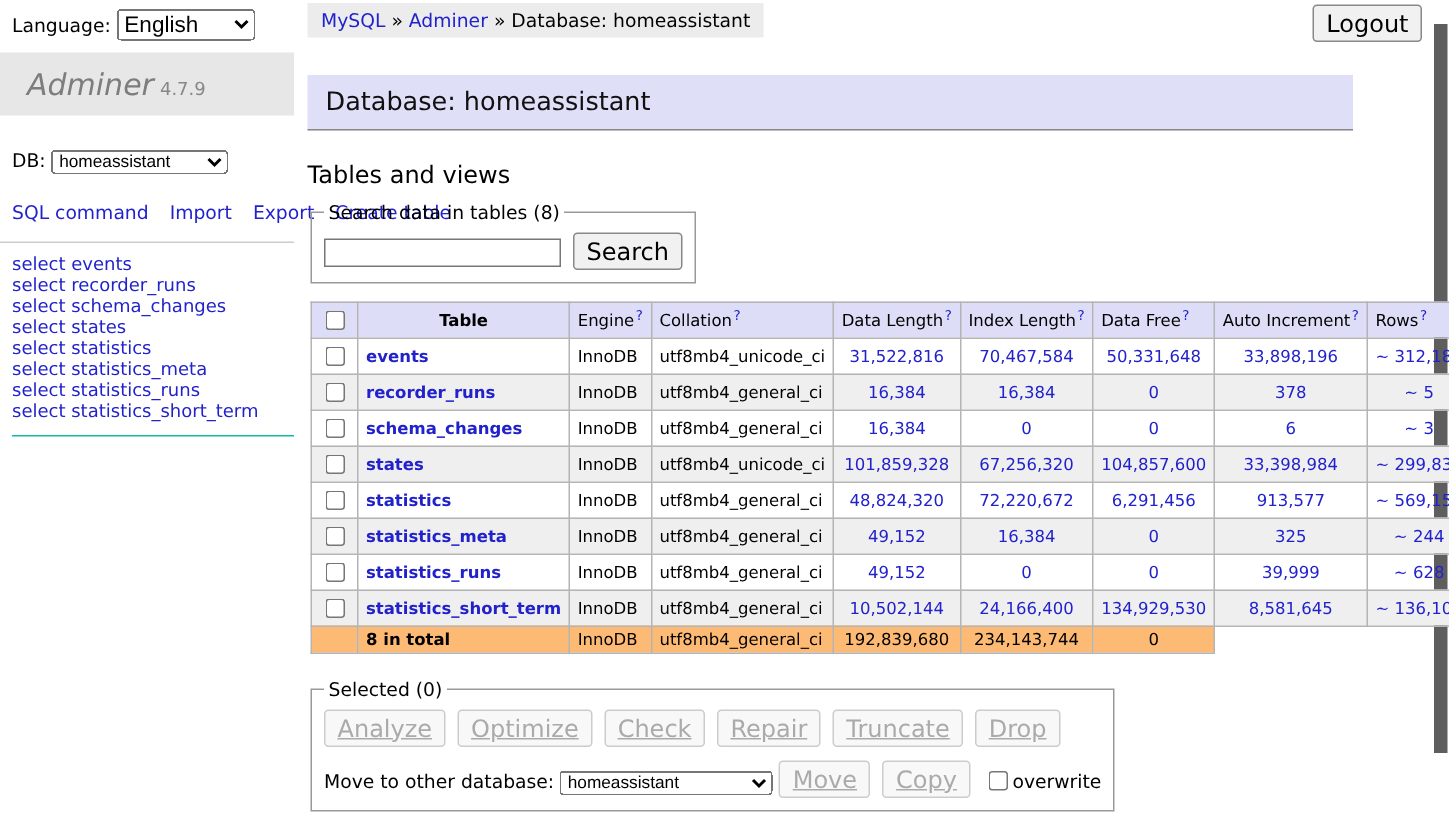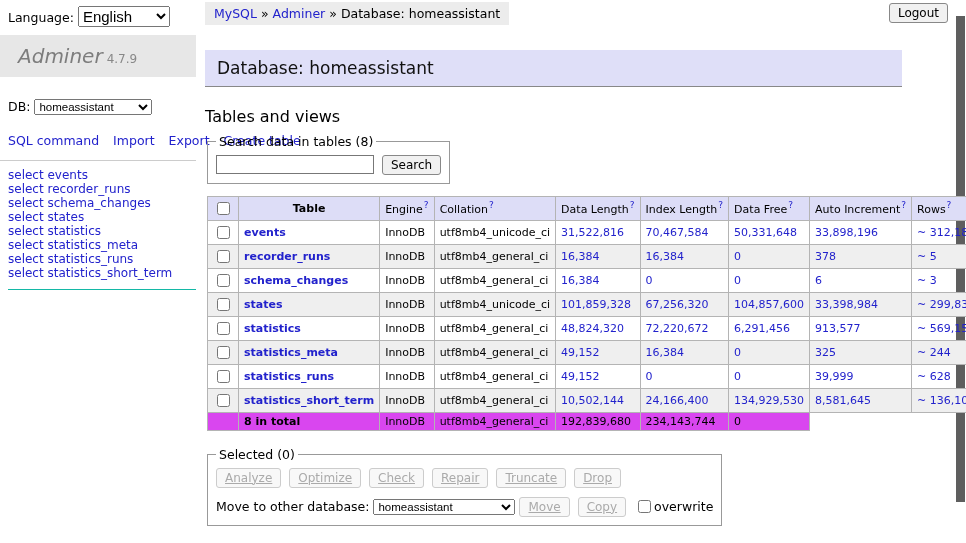--- a/index.html
+++ b/index.html
@@ -27,21 +27,21 @@
   .side-links a { margin-right:14px; white-space:nowrap; }
   .side-sep { border:none; border-top:1px solid #ccc; margin:10px 0 8px 0; }
   .tables-list { margin:0 0 0 8px; padding-bottom:8px; border-bottom:1px solid #14b8a6;
                  font-size:12px; line-height:1.08; }
   .tables-list .trow { margin:0 0 1px 0; white-space:nowrap; }
 
   
   #logout-wrap { position:absolute; right:18px; top:3px; }
   button {
     font-family:"DejaVu Sans","Liberation Sans",sans-serif;
-    font-size:12px; background:#f1f1f1; border:1px solid #888;
+    font-size:16px; background:#f1f1f1; border:1px solid #888;
     border-radius:3px; padding:2px 8px; color:#000;
   }
   button:disabled { color:#aaa; border-color:#ccc; background:#f8f8f8;text-decoration:underline; }
 
   
   #scrollbar { position:absolute; right:0; top:0; width:10px; height:543px; background:#fff; }
   #scrollbar .thumb { position:absolute; right:1px; top:16px; width:9px; height:486px; background:#5e5e5e; }
 
   
   #content { position:absolute; left:205px; top:0; width:727px; }
@@ -72,24 +72,24 @@
   table.db-tables th, table.db-tables td {
     border:1px solid #b4b4b4; padding:2px 5px; white-space:nowrap; height:17px;
   }
   table.db-tables thead th {
     background:#ddddf7; font-weight:normal; text-align:left; color:#000;
   }
   table.db-tables thead th.col-table { font-weight:bold; text-align:center; min-width:112px; }
   .sup { font-size:9px; vertical-align:super; margin-left:1px; color:#2222cc; }
   td.check, th.check { text-align:center; width:22px; padding:0 3px; }
   td.tname a { font-weight:bold; }
-  td.num { text-align:left; min-width:62px; }
+  td.num { text-align:center; min-width:62px; }
   td.num a { color:#2222cc; }
   tbody.rows tr:nth-child(even) td { background:#efefef; }
-  tbody.totals td { background:#d946ef; font-weight:normal; }
+  tbody.totals td { background:#fdba74; font-weight:normal; }
   tbody.totals td.tlabel { font-weight:bold; }
   tbody.totals td.noborder { border:none; background:transparent; }
 
   
   #selected-fieldset { margin-top:16px; }
   #selected-fieldset .btn-row button { margin-right:4px; }
   #selected-fieldset .move-row { margin-top:9px; font-size:12.5px; }
   #selected-fieldset .move-row select { width:142px; font-size:11.5px; margin:0 4px; }
   #selected-fieldset .move-row button { margin-right:4px; }
   .overwrite { font-size:12.5px; }

